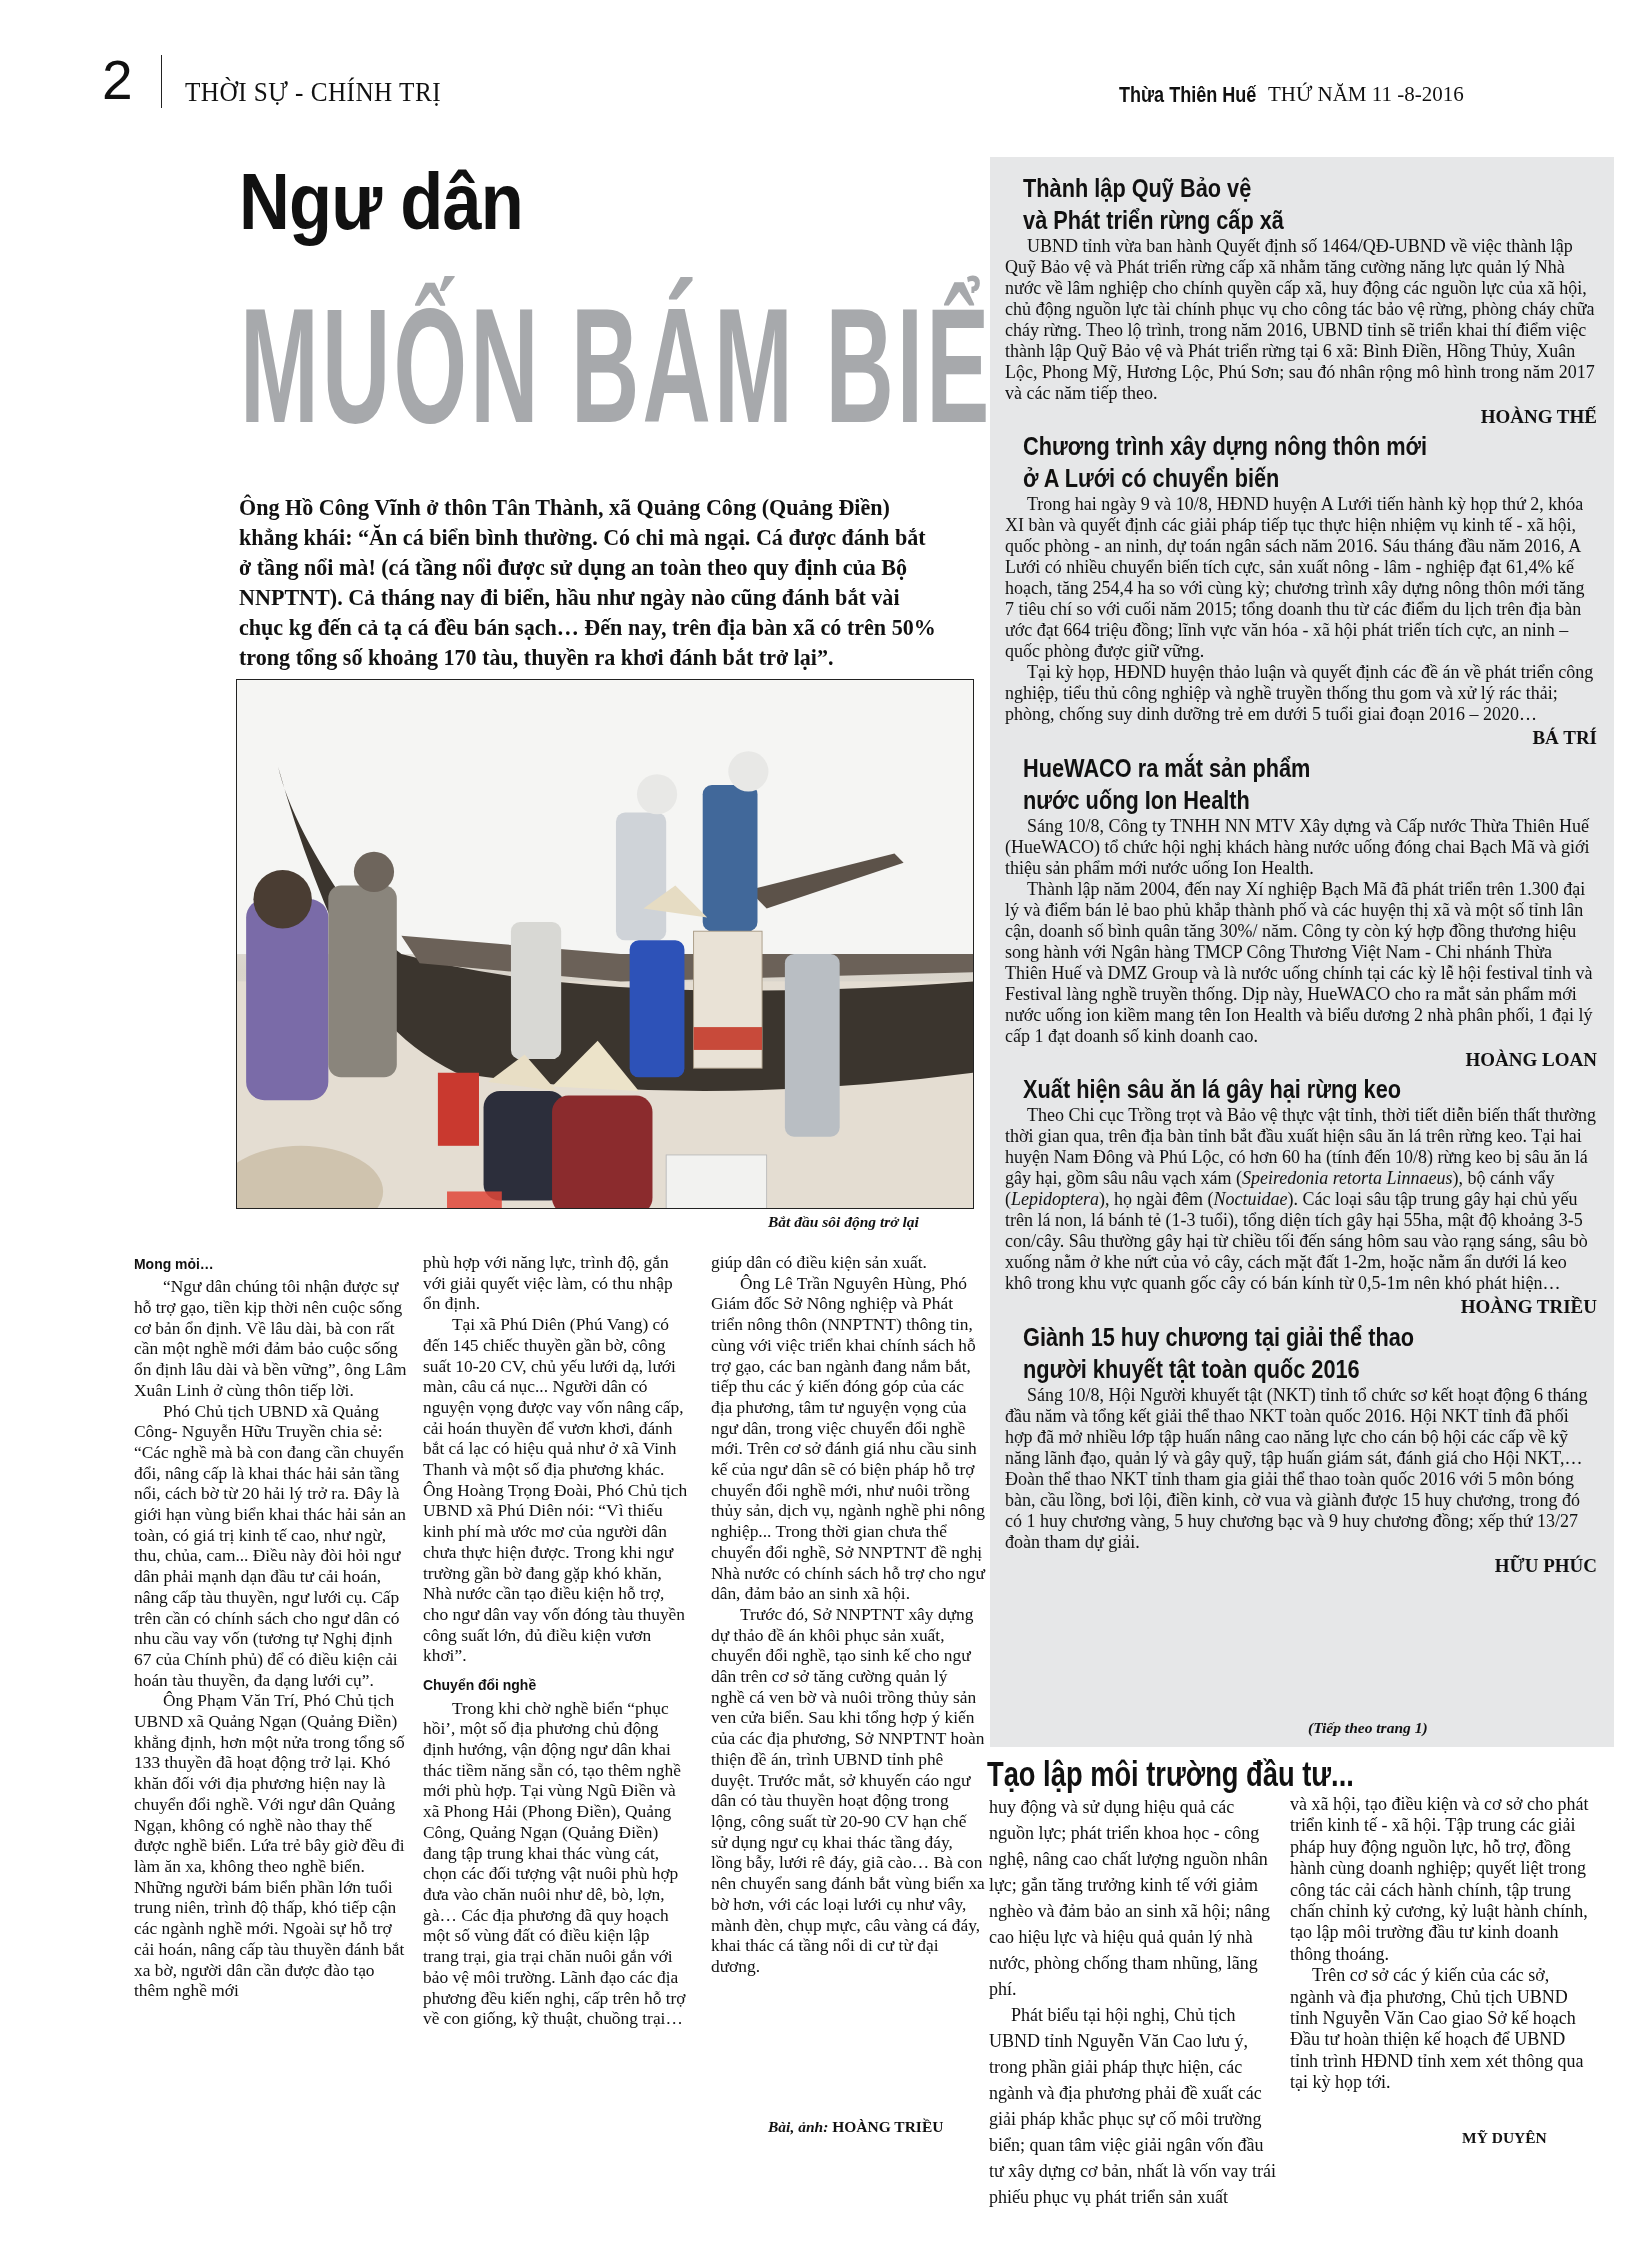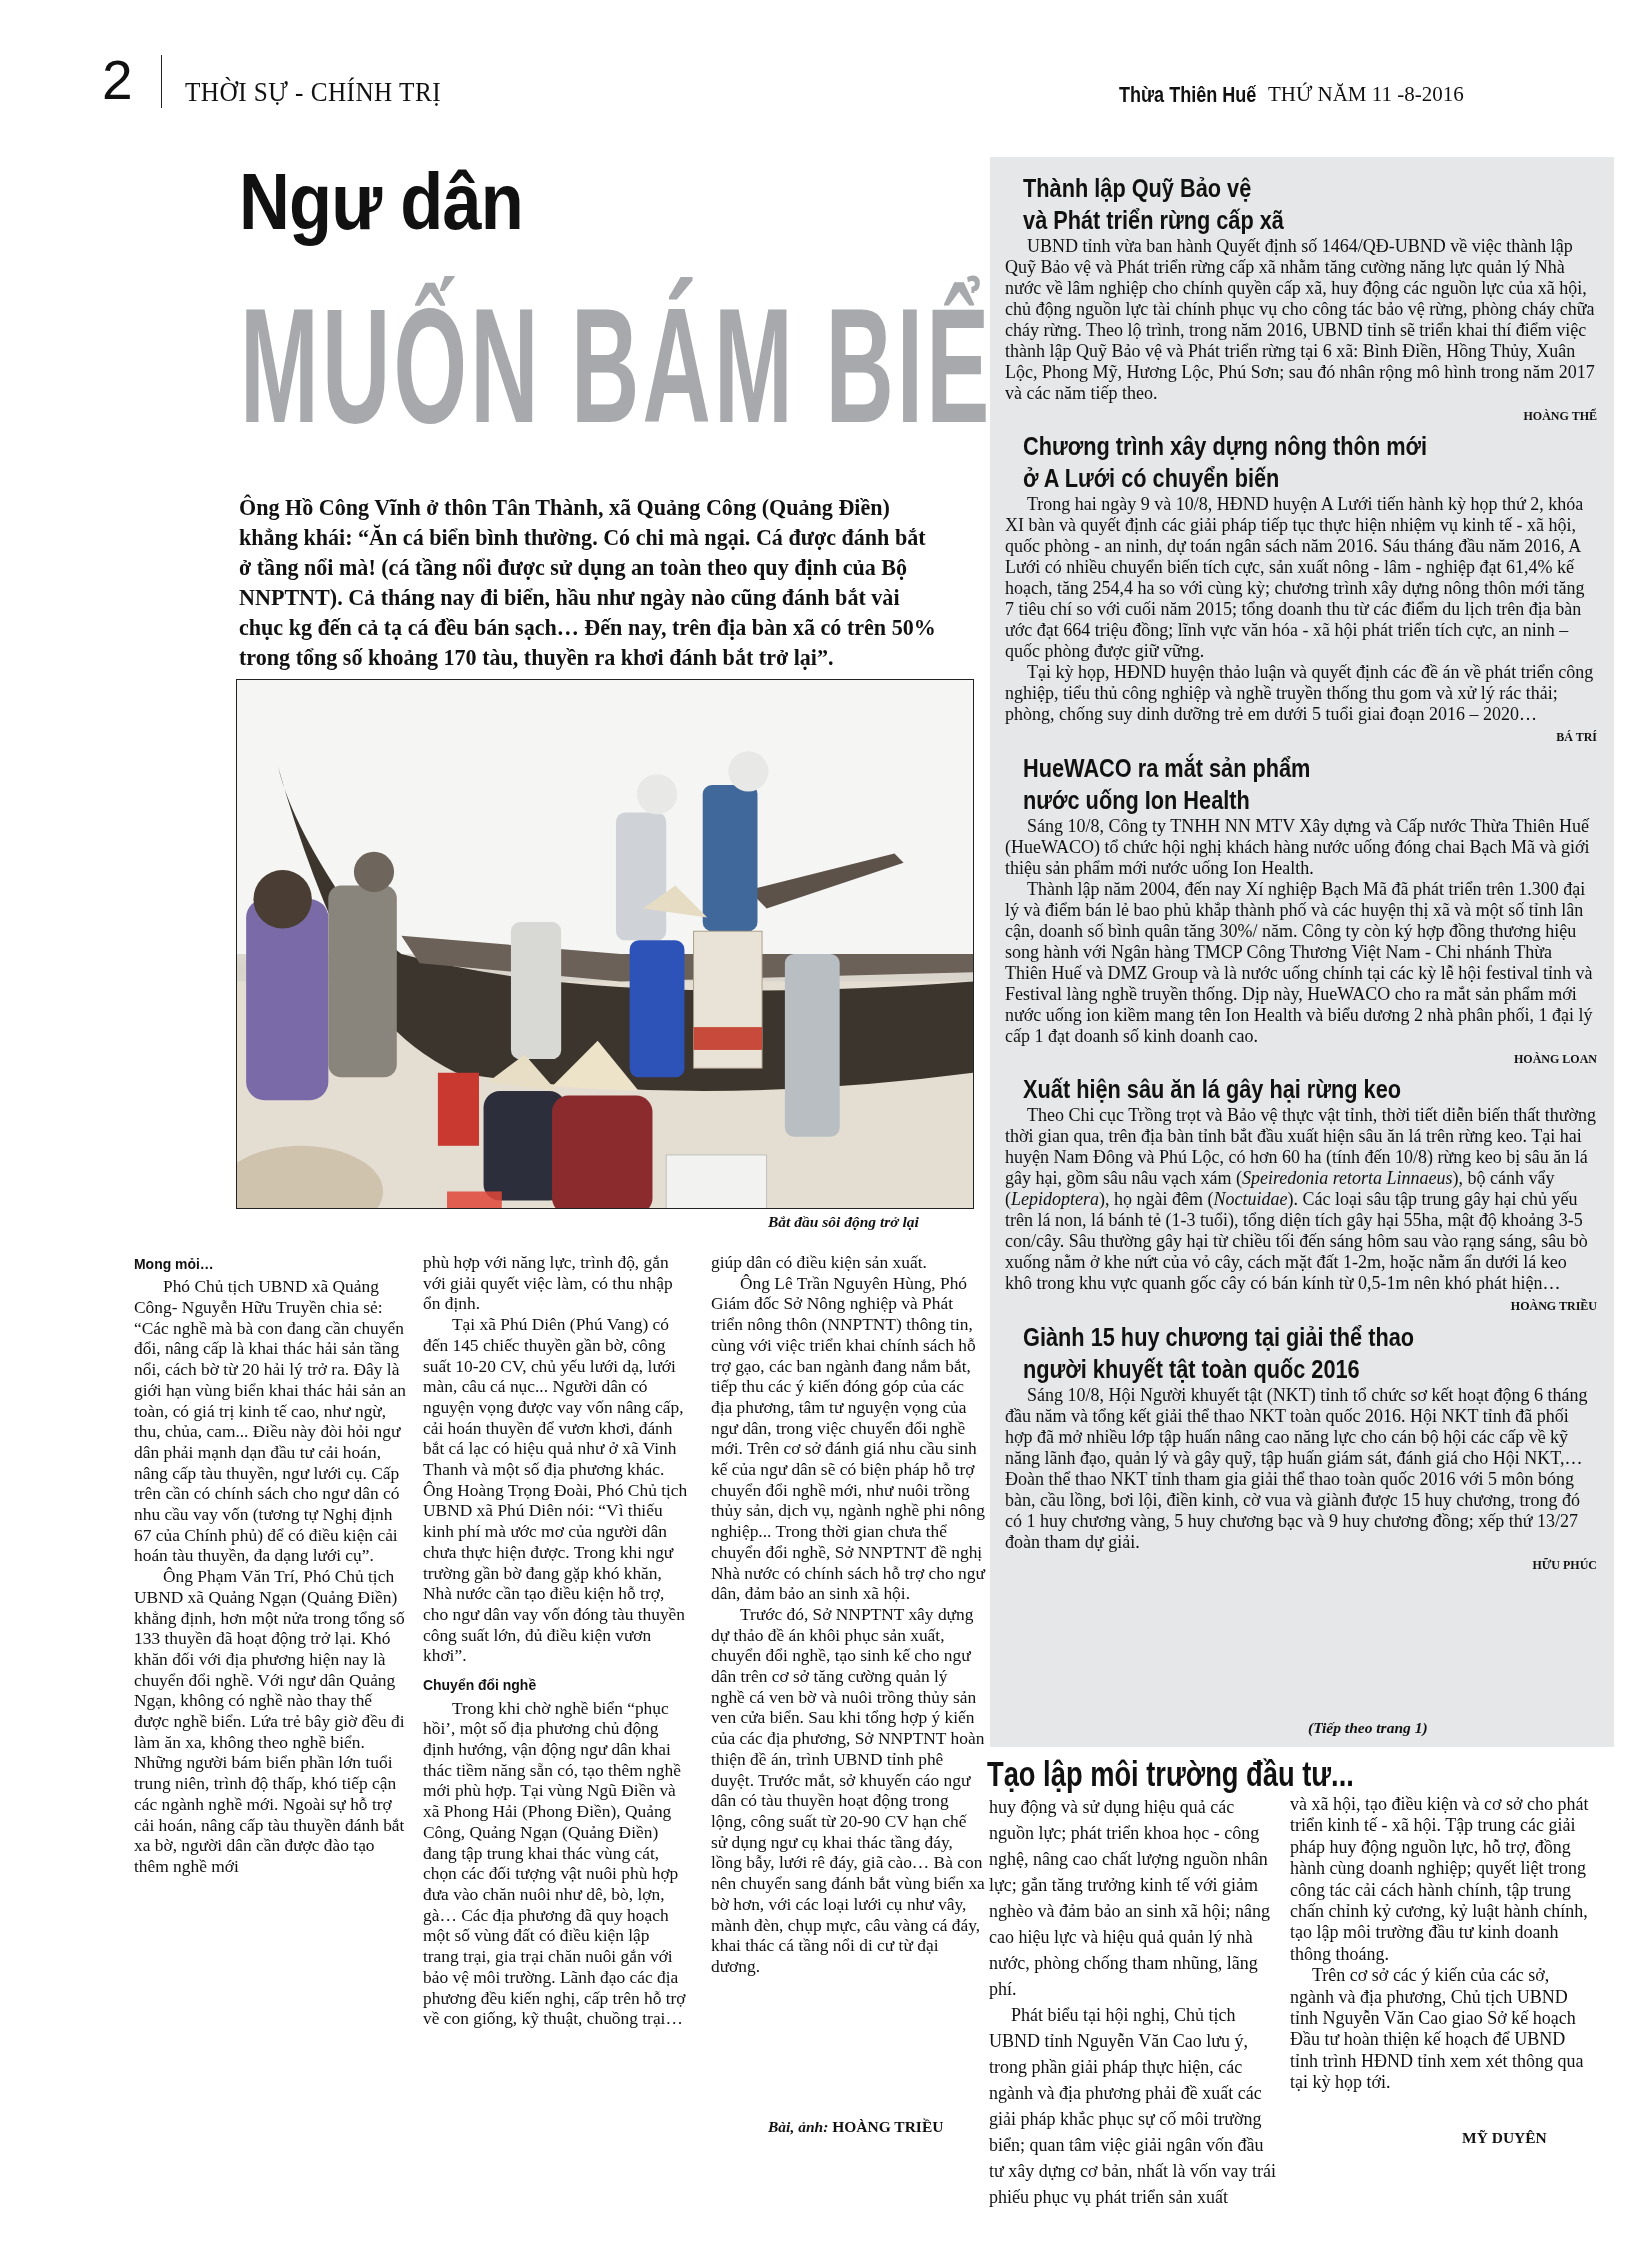--- a/index.html
+++ b/index.html
@@ -31,21 +31,21 @@
   .col2 { left: 399px; top: 1252px; width: 265px; }
   .col3 { left: 687px; top: 1252px; width: 274px; }
   .byline-main { left: 768px; top: 2118px; font-size: 15.5px; font-weight: bold; }
   .byline-main i { font-style: italic; }
 
   
   .panel { left: 990px; top: 157px; width: 624px; height: 1590px; background: #e6e7e8; }
   .rp-col { left: 1005px; width: 592px; font-size: 18px; line-height: 21px; }
   .rp-col p { margin: 0; text-indent: 22px; }
   .rp-h { font-family: "Liberation Sans", sans-serif; font-weight: bold; font-size: 26.5px; line-height: 32px; transform: scaleX(0.82); transform-origin: left top; white-space: nowrap; margin: 0; }
-  .rp-by { text-align: right; font-weight: bold; font-size: 12px; margin: 1.8px 0 3.7px; }
+  .rp-by { text-align: right; font-weight: bold; font-size: 19px; margin: 1.8px 0 3.7px; }
   .rp-col i { font-style: italic; text-align: right; }
 
   
   .cont-h { left: 987px; top: 1754px; font-family: "Liberation Sans", sans-serif; font-weight: bold; font-size: 35px; line-height: 40px; transform: scaleX(0.78); transform-origin: left top; white-space: nowrap; }
   .cont-tag { left: 1308px; top: 1719px; font-weight: bold; font-style: italic; font-size: 15.5px; }
   .cc1 { left: 989px; top: 1794px; width: 292px; font-size: 18px; line-height: 26px; }
   .cc2 { left: 1290px; top: 1794px; width: 302px; font-size: 18px; line-height: 21.4px; }
   .cc1 p, .cc2 p { margin: 0; text-indent: 22px; }
   .cc1 p.noind, .cc2 p.noind { text-indent: 0; }
   .cont-by { left: 1462px; top: 2129px; font-weight: bold; font-size: 15.5px; }
@@ -94,20 +94,21 @@
     <ellipse cx="575" cy="640" rx="60" ry="38" fill="#6b5438"></ellipse>
     <rect x="470" y="520" width="110" height="110" fill="#f2f2f0" stroke="#bbb"></rect>
     <rect x="220" y="430" width="45" height="80" fill="#c9392f"></rect>
     <ellipse cx="70" cy="560" rx="90" ry="50" fill="#cfc3ae"></ellipse>
   </svg>
 </div>
 <div class="abs caption">Bắt đầu sôi động trở lại</div>
 
 <div class="abs col col1">
   <p class="sub">Mong mỏi…</p>
+  <p>“Ngư dân chúng tôi nhận được sự hỗ trợ gạo, tiền kịp thời nên cuộc sống cơ bản ổn định. Về lâu dài, bà con rất cần một nghề mới đảm bảo cuộc sống ổn định lâu dài và bền vững”, ông Lâm Xuân Linh ở cùng thôn tiếp lời.</p>
   <p>Phó Chủ tịch UBND xã Quảng Công- Nguyễn Hữu Truyền chia sẻ: “Các nghề mà bà con đang cần chuyển đổi, nâng cấp là khai thác hải sản tầng nổi, cách bờ từ 20 hải lý trở ra. Đây là giới hạn vùng biển khai thác hải sản an toàn, có giá trị kinh tế cao, như ngừ, thu, chủa, cam... Điều này đòi hỏi ngư dân phải mạnh dạn đầu tư cải hoán, nâng cấp tàu thuyền, ngư lưới cụ. Cấp trên cần có chính sách cho ngư dân có nhu cầu vay vốn (tương tự Nghị định 67 của Chính phủ) để có điều kiện cải hoán tàu thuyền, đa dạng lưới cụ”.</p>
   <p>Ông Phạm Văn Trí, Phó Chủ tịch UBND xã Quảng Ngạn (Quảng Điền) khẳng định, hơn một nửa trong tổng số 133 thuyền đã hoạt động trở lại. Khó khăn đối với địa phương hiện nay là chuyển đổi nghề. Với ngư dân Quảng Ngạn, không có nghề nào thay thế được nghề biển. Lứa trẻ bây giờ đều đi làm ăn xa, không theo nghề biển. Những người bám biển phần lớn tuổi trung niên, trình độ thấp, khó tiếp cận các ngành nghề mới. Ngoài sự hỗ trợ cải hoán, nâng cấp tàu thuyền đánh bắt xa bờ, người dân cần được đào tạo thêm nghề mới</p>
 </div>
 <div class="abs col col2">
   <p style="text-indent:0">phù hợp với năng lực, trình độ, gắn với giải quyết việc làm, có thu nhập ổn định.</p>
   <p>Tại xã Phú Diên (Phú Vang) có đến 145 chiếc thuyền gần bờ, công suất 10-20 CV, chủ yếu lưới dạ, lưới màn, câu cá nục... Người dân có nguyện vọng được vay vốn nâng cấp, cải hoán thuyền để vươn khơi, đánh bắt cá lạc có hiệu quả như ở xã Vinh Thanh và một số địa phương khác. Ông Hoàng Trọng Đoài, Phó Chủ tịch UBND xã Phú Diên nói: “Vì thiếu kinh phí mà ước mơ của người dân chưa thực hiện được. Trong khi ngư trường gần bờ đang gặp khó khăn, Nhà nước cần tạo điều kiện hỗ trợ, cho ngư dân vay vốn đóng tàu thuyền công suất lớn, đủ điều kiện vươn khơi”.</p>
   <p class="sub" style="margin-top:9.1px">Chuyển đổi nghề</p>
   <p>Trong khi chờ nghề biển “phục hồi’, một số địa phương chủ động định hướng, vận động ngư dân khai thác tiềm năng sẵn có, tạo thêm nghề mới phù hợp. Tại vùng Ngũ Điền và xã Phong Hải (Phong Điền), Quảng Công, Quảng Ngạn (Quảng Điền) đang tập trung khai thác vùng cát, chọn các đối tượng vật nuôi phù hợp đưa vào chăn nuôi như dê, bò, lợn, gà… Các địa phương đã quy hoạch một số vùng đất có điều kiện lập trang trại, gia trại chăn nuôi gắn với bảo vệ môi trường. Lãnh đạo các địa phương đều kiến nghị, cấp trên hỗ trợ về con giống, kỹ thuật, chuồng trại…</p>
 </div>
 <div class="abs col col3">

